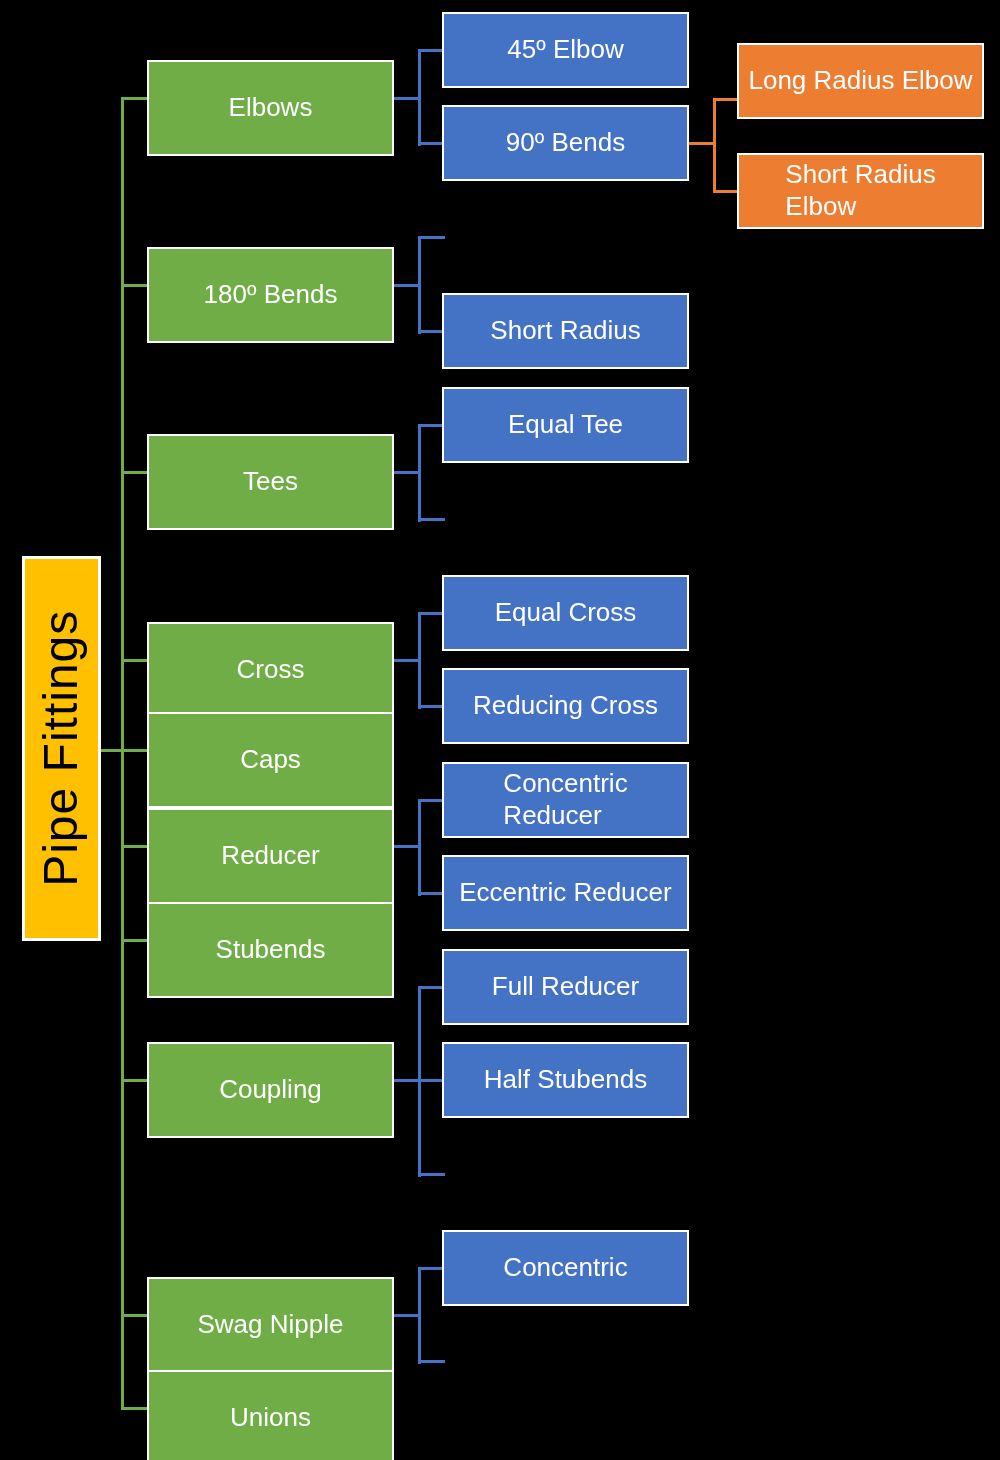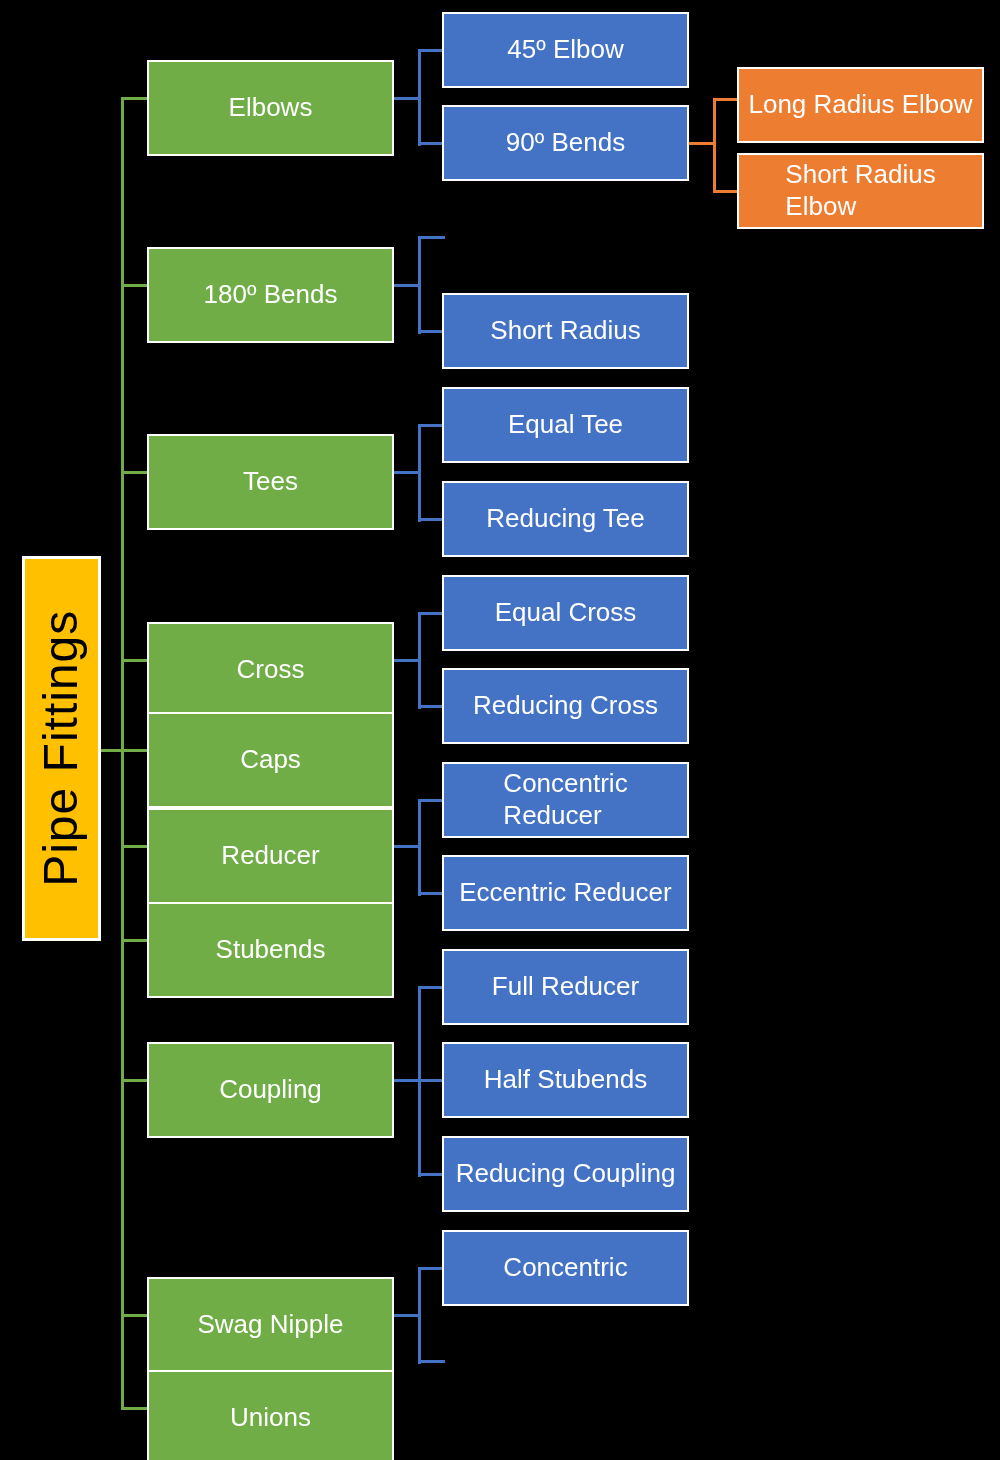--- a/index.html
+++ b/index.html
@@ -110,28 +110,26 @@
   <div class="box cat" style="top:808px">Reducer</div>
   <div class="box cat" style="top:902px">Stubends</div>
   <div class="box cat" style="top:1042px">Coupling</div>
   <div class="box cat" style="top:1277px">Swag Nipple</div>
   <div class="box cat" style="top:1370px">Unions</div>
 
   <div class="box sub" style="top:12px">45º Elbow</div>
   <div class="box sub" style="top:105px">90º Bends</div>
   <div class="box sub" style="top:293px">Short Radius</div>
   <div class="box sub" style="top:387px">Equal Tee</div>
-  <div class="box sub" style="top:481px">Reducing Tee</div>
   <div class="box sub" style="top:575px">Equal Cross</div>
   <div class="box sub" style="top:668px">Reducing Cross</div>
   <div class="box sub" style="top:762px">Concentric
 Reducer</div>
   <div class="box sub" style="top:855px">Eccentric Reducer</div>
   <div class="box sub" style="top:949px">Full Reducer</div>
   <div class="box sub" style="top:1042px">Half Stubends</div>
-  <div class="box sub" style="top:1136px">Reducing Coupling</div>
   <div class="box sub" style="top:1230px">Concentric</div>
 
-  <div class="box leaf" style="top:67px">Long Radius Elbow</div>
+  <div class="box leaf" style="top:43px">Long Radius Elbow</div>
   <div class="box leaf" style="top:153px">Short Radius
 Elbow</div>
 
 </div>
 
 </body></html>

